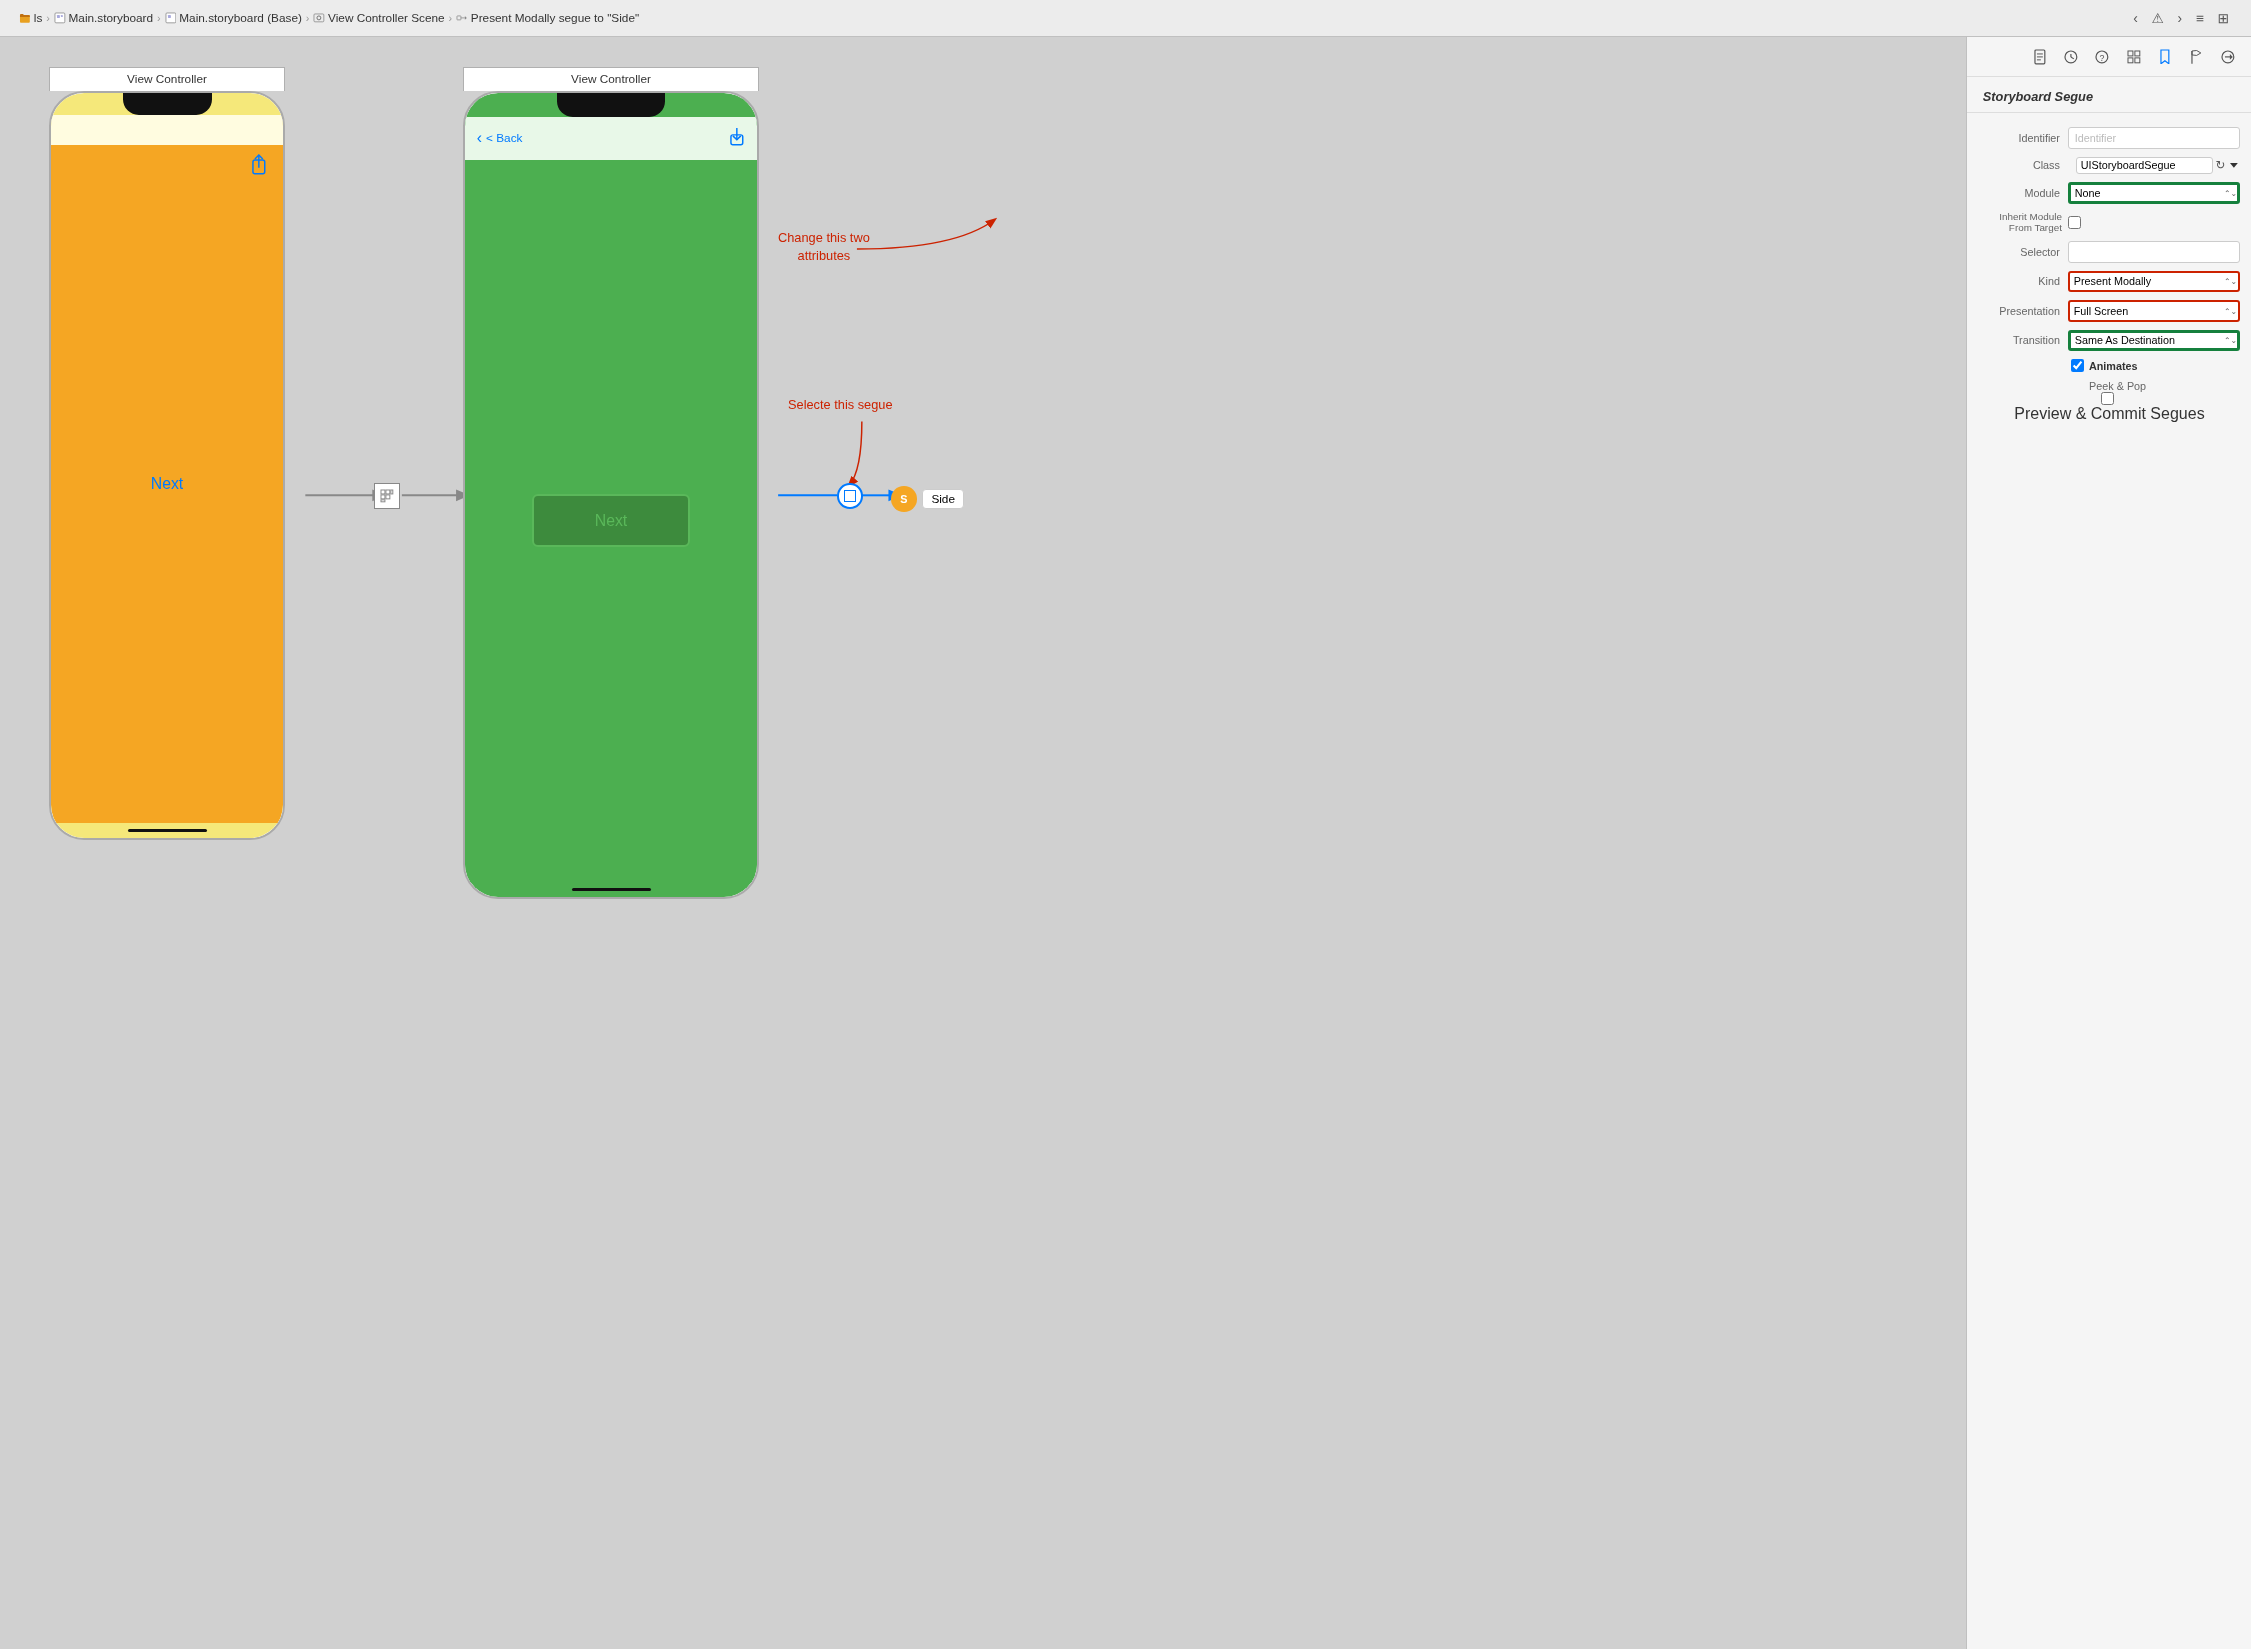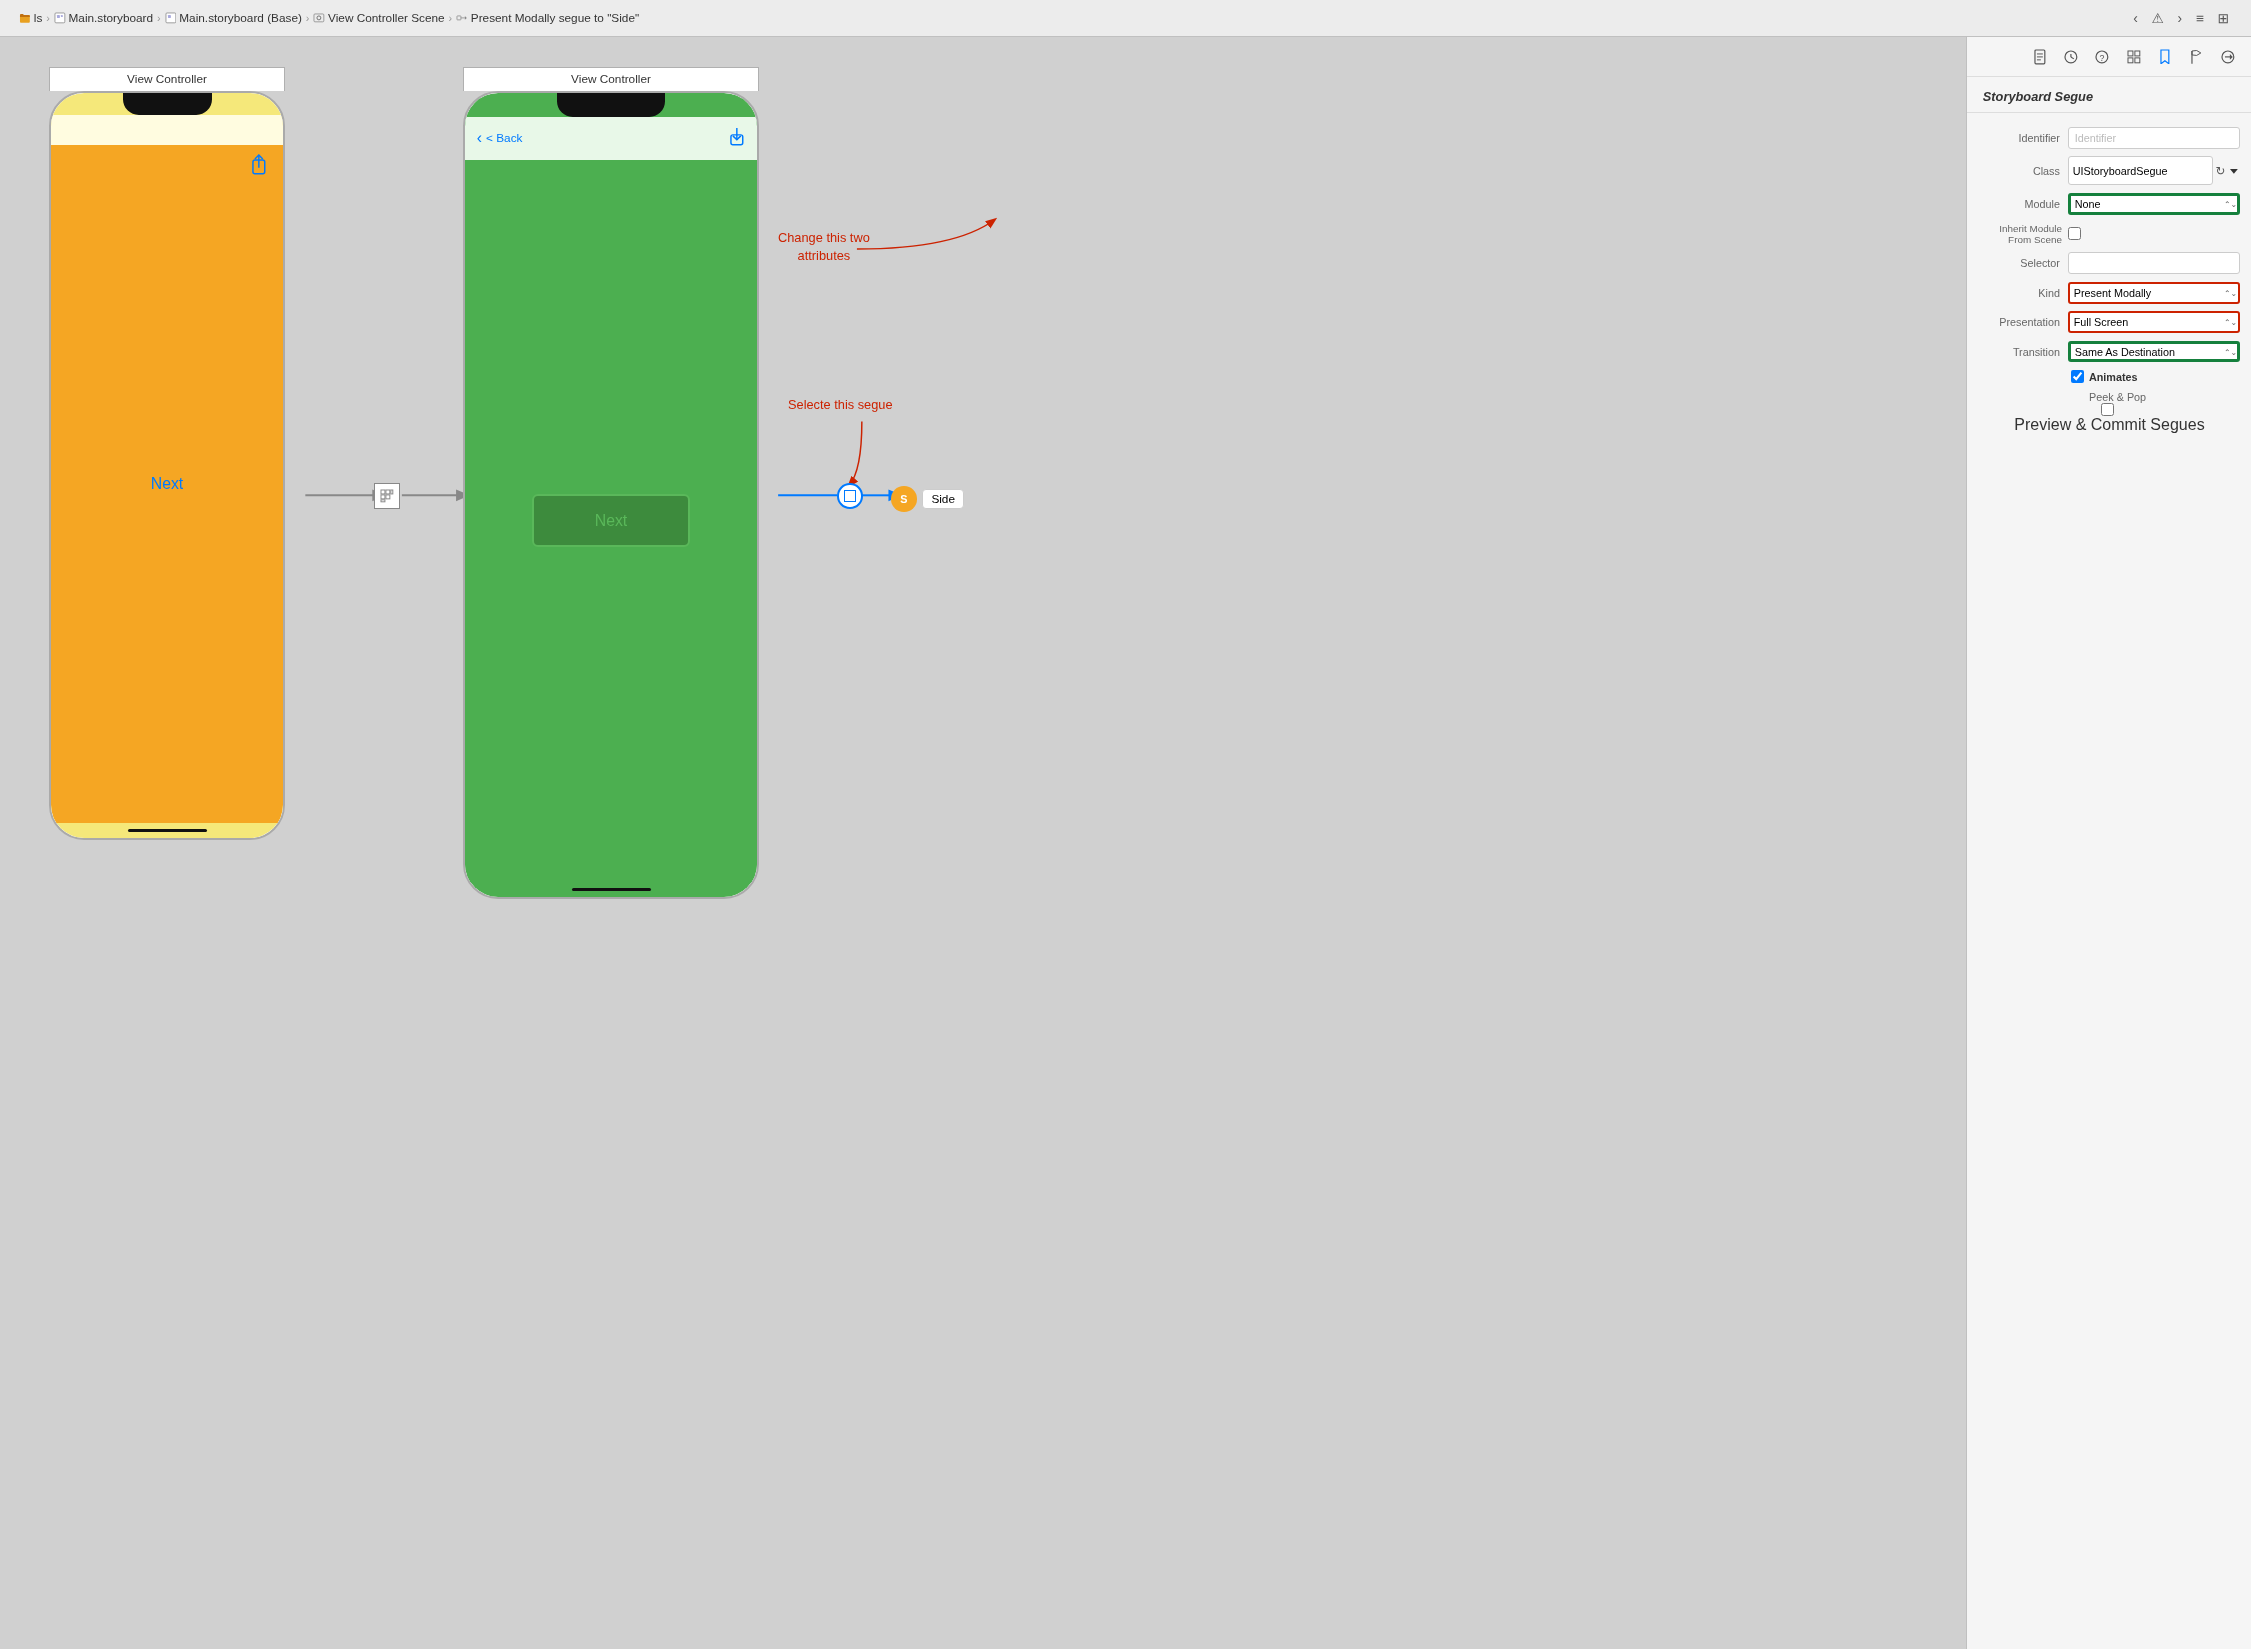--- a/index.html
+++ b/index.html
@@ -328,27 +328,28 @@
     }
 
     .refresh-icon {
       font-size: 11.8px;
       color: #555;
       cursor: pointer;
     }
 
     .class-select {
       flex: 1;
-      height: 29px;
+      height: 17px;
       border: 1px solid #ccc;
       border-radius: 3px;
       padding: 0 3.9px;
       font-size: 10.8px;
       background: white;
       appearance: none;
+      margin-left: 8px;
       -webkit-appearance: none;
     }
 
     .checkbox-row {
       display: flex;
       align-items: center;
       padding: 3.9px 11.8px 3.9px 104px;
     }
 
     .checkbox-row input[type="checkbox"] {
@@ -690,21 +691,21 @@
         <span class="field-label">Module</span>
         <div class="field-select-wrapper">
           <select class="field-select">
             <option>None</option>
           </select>
           <span class="select-arrow">⌃⌄</span>
         </div>
       </div>
 
       <div class="field-row">
-        <span class="field-label" style="font-size:9.9px; text-align:right; padding-right:5.9px;">Inherit Module From Scene</span>
+        <span class="field-label" style="font-size:9.9px; text-align:right; padding-right:5.9px;">Inherit Module From Target</span>
         <input type="checkbox" style="">
       </div>
 
       <div class="field-row">
         <span class="field-label">Selector</span>
         <input class="field-input" type="text" value="" style="">
       </div>
 
       <div class="field-row">
         <span class="field-label">Kind</span>

